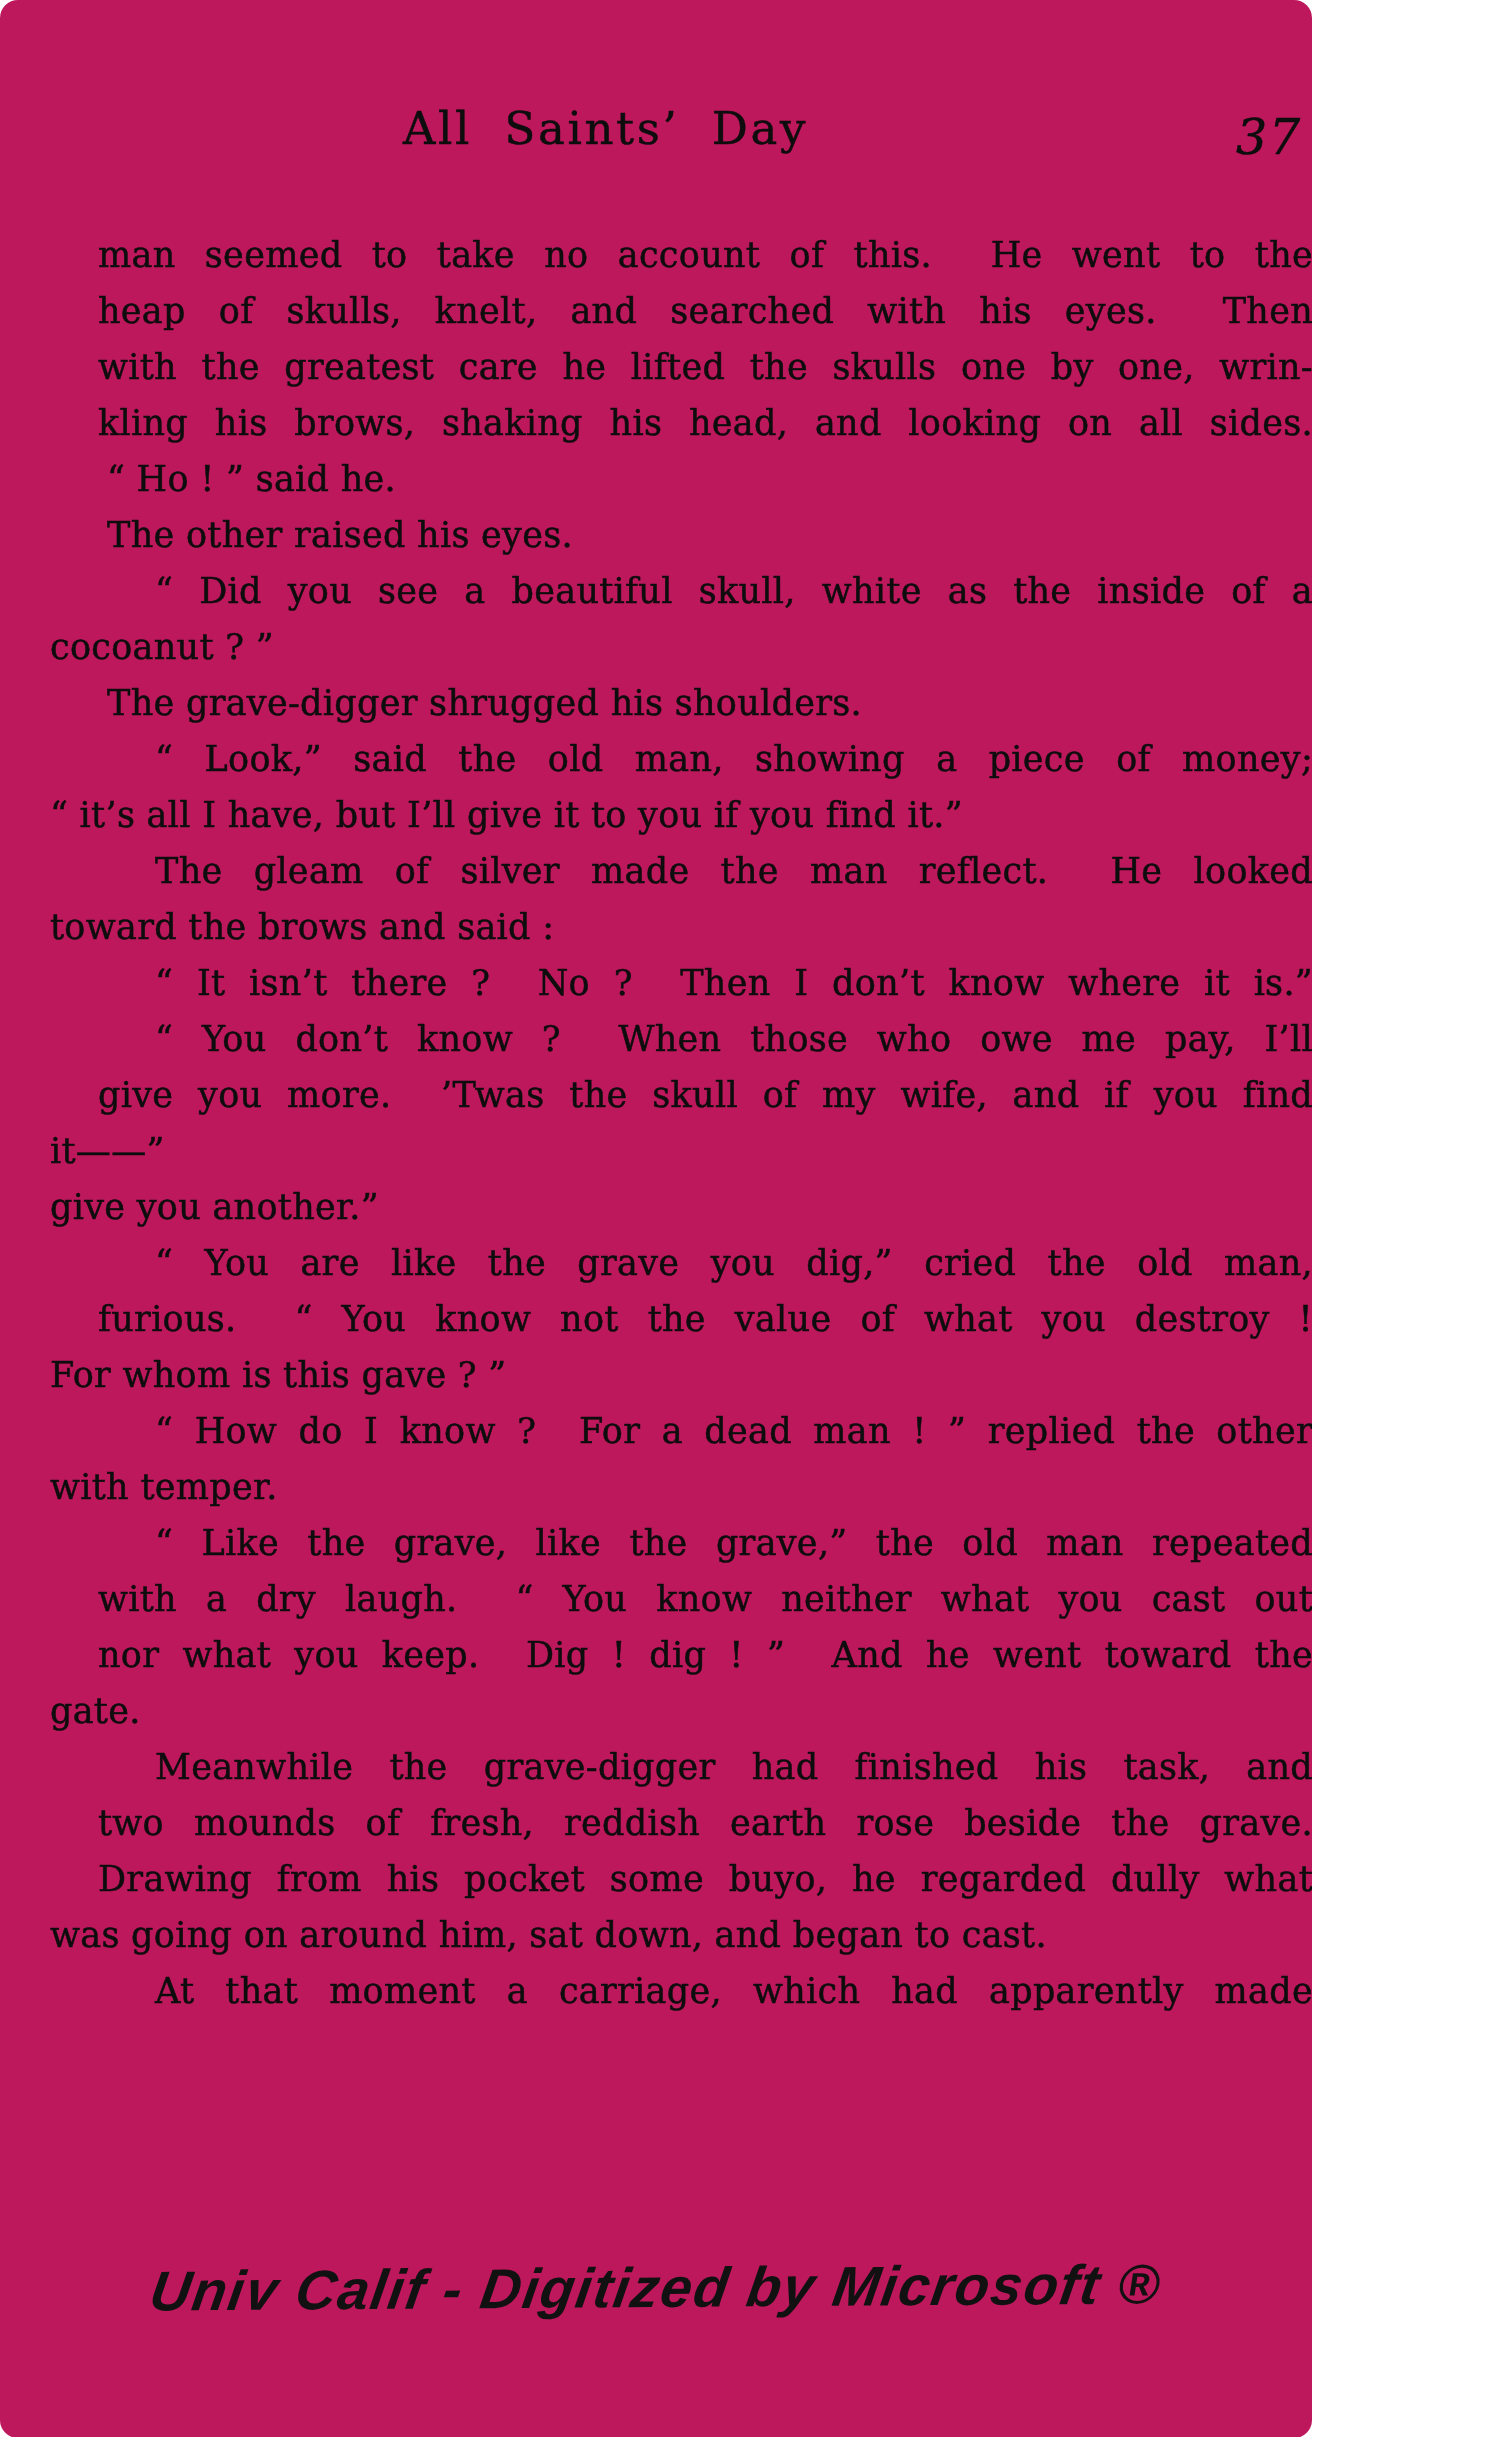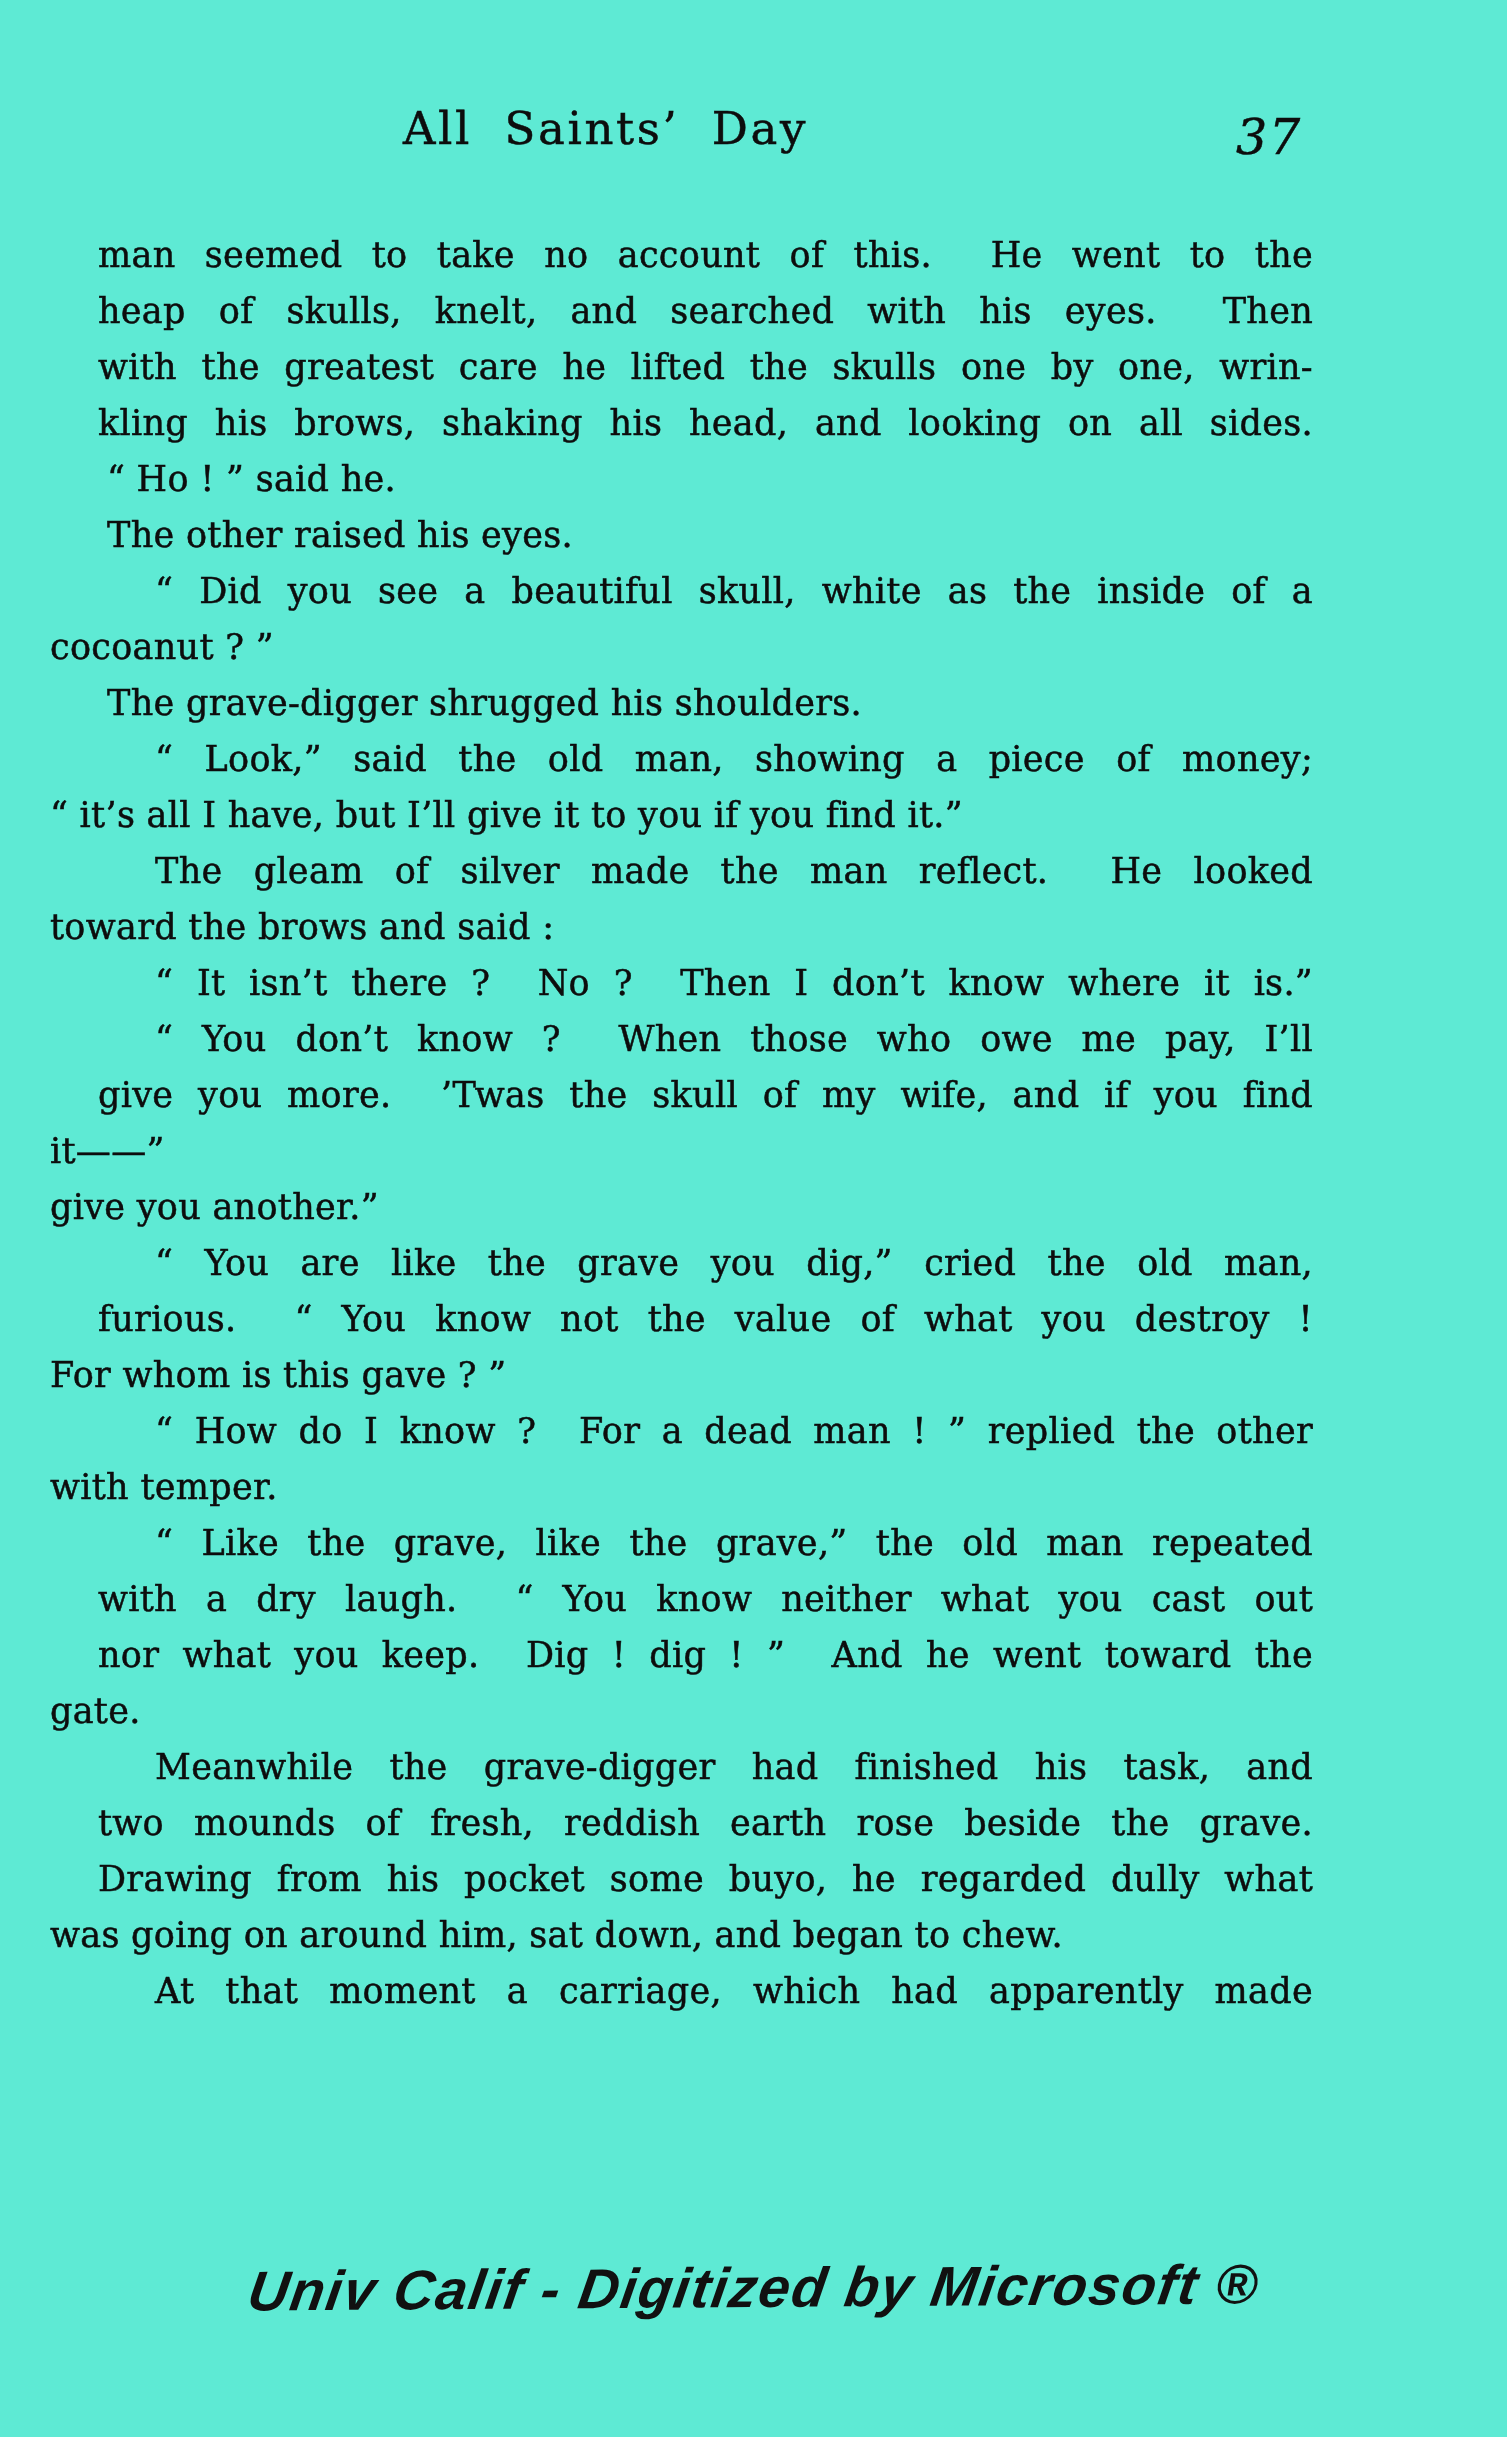--- a/index.html
+++ b/index.html
@@ -2,26 +2,27 @@
 <html style="font-size:14px"><head>
 <meta charset="utf-8">
 <style>
   html, body {
     margin: 0;
     padding: 0;
     background: #ffffff;
   }
   .page {
     position: relative;
-    width: 1507px;
+    width: 1312px;
     height: 2438px;
-    background: #5eead4;
+    background: #be185d;
     font-family: "DejaVu Serif", "Liberation Serif", serif;
     color: #0d0d0d;
     overflow: hidden;
+    border-radius: 18px;
   }
   .running-title {
     position: absolute;
     left: 403px;
     top: 102px;
     font-size: 45px;
     letter-spacing: 2.6px;
     word-spacing: 15.6px;
     -webkit-text-stroke: 0.5px #0d0d0d;
     white-space: nowrap;
@@ -105,20 +106,20 @@
     <div class="line">For whom is this gave ? ”</div>
     <div class="line i j">“ How do I know ?  For a dead man ! ” replied the other</div>
     <div class="line">with temper.</div>
     <div class="line i j">“ Like the grave, like the grave,” the old man repeated</div>
     <div class="line j">with a dry laugh.  “ You know neither what you cast out</div>
     <div class="line j">nor what you keep.  Dig ! dig ! ”  And he went toward the</div>
     <div class="line">gate.</div>
     <div class="line i j">Meanwhile the grave-digger had finished his task, and</div>
     <div class="line j">two mounds of fresh, reddish earth rose beside the grave.</div>
     <div class="line j">Drawing from his pocket some buyo, he regarded dully what</div>
-    <div class="line">was going on around him, sat down, and began to chew.</div>
+    <div class="line">was going on around him, sat down, and began to cast.</div>
     <div class="line i j">At that moment a carriage, which had apparently made</div>
   </div>
 
   <div class="watermark">Univ Calif - Digitized by Microsoft ®</div>
 
 </div>
 
 
 </body></html>

